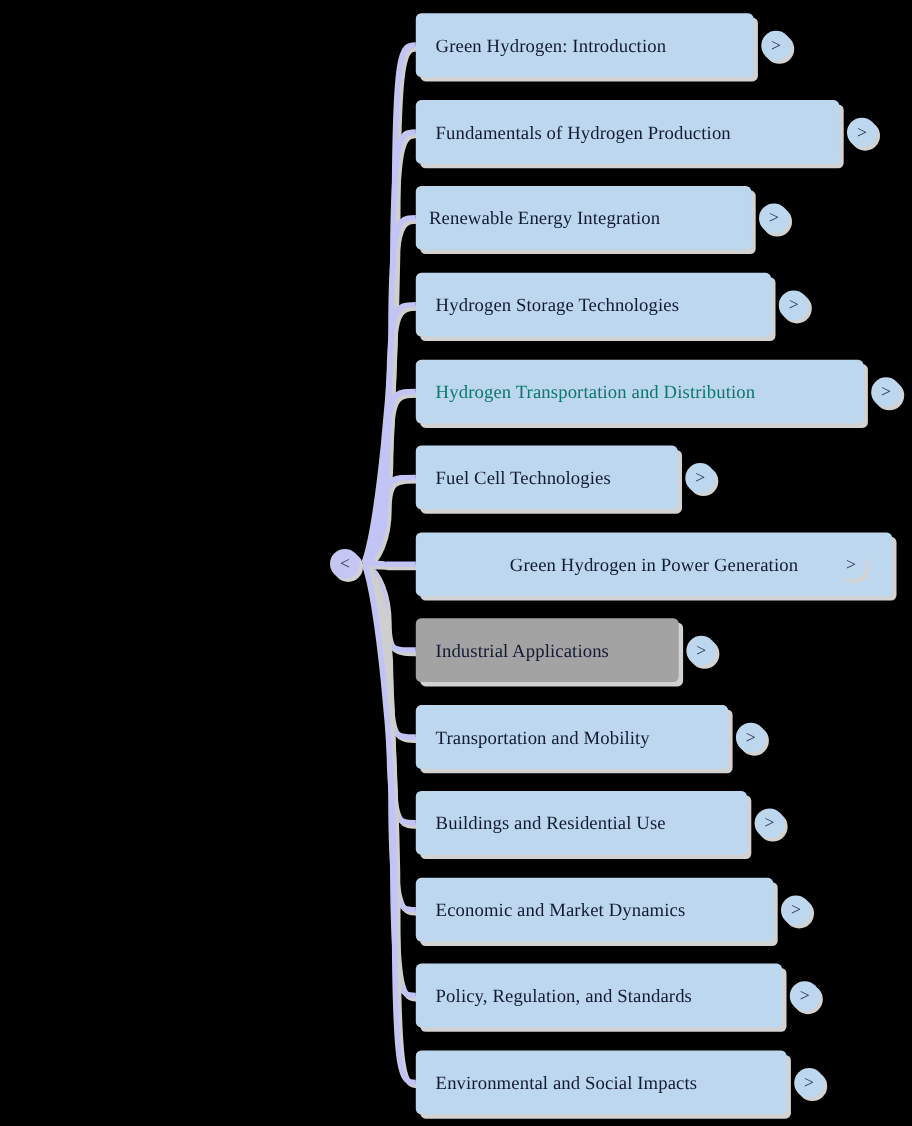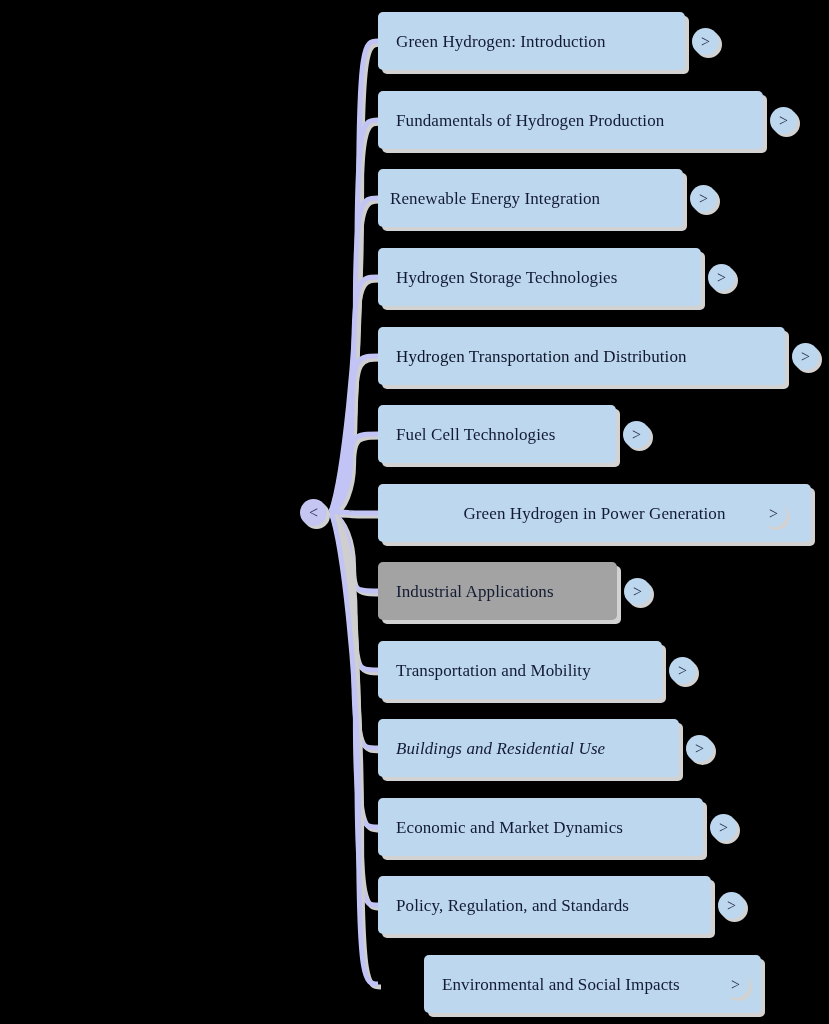--- a/index.html
+++ b/index.html
@@ -123,50 +123,50 @@
       <div class="badge branch-badge" style="left: 770px; top: 107px; background: rgb(189, 215, 239);">&gt;</div>
       <div class="node branch" style="left: 378px; top: 169px; width: 305px; height: 58px; background: rgb(189, 215, 239);">
         <span class="node-label" style="color: rgb(19, 27, 51); padding-left: 12px;">Renewable Energy Integration</span>
       </div>
       <div class="badge branch-badge" style="left: 690px; top: 185px; background: rgb(189, 215, 239);">&gt;</div>
       <div class="node branch" style="left: 378px; top: 248px; width: 323px; height: 58px; background: rgb(189, 215, 239);">
         <span class="node-label" style="color: rgb(19, 27, 51);">Hydrogen Storage Technologies</span>
       </div>
       <div class="badge branch-badge" style="left: 708px; top: 264px; background: rgb(189, 215, 239);">&gt;</div>
       <div class="node branch" style="left: 378px; top: 327px; width: 407px; height: 58px; background: rgb(189, 215, 239);">
-        <span class="node-label" style="color: #0f172a;">Hydrogen Transportation and Distribution</span>
+        <span class="node-label" style="color: #0f766e;">Hydrogen Transportation and Distribution</span>
       </div>
       <div class="badge branch-badge" style="left: 792px; top: 343px; background: rgb(189, 215, 239);">&gt;</div>
       <div class="node branch" style="left: 378px; top: 405px; width: 238px; height: 58px; background: rgb(189, 215, 239); text-align: right;">
         <span class="node-label" style="color: rgb(19, 27, 51);">Fuel Cell Technologies</span>
       </div>
       <div class="badge branch-badge" style="left: 623px; top: 421px; background: rgb(189, 215, 239);">&gt;</div>
       <div class="node branch" style="left: 378px; top: 484px; width: 433px; height: 58px; background: rgb(189, 215, 239); justify-content: center;">
         <span class="node-label" style="color: rgb(19, 27, 51);">Green Hydrogen in Power Generation</span>
       </div>
       <div class="badge branch-badge" style="left: 760px; top: 500px; background: rgb(189, 215, 239);">&gt;</div>
       <div class="node branch" style="left: 378px; top: 562px; width: 239px; height: 58px; background: #a3a3a3;">
         <span class="node-label" style="color: rgb(19, 27, 51);">Industrial Applications</span>
       </div>
       <div class="badge branch-badge" style="left: 624px; top: 578px; background: rgb(189, 215, 239);">&gt;</div>
       <div class="node branch" style="left: 378px; top: 641px; width: 284px; height: 58px; background: rgb(189, 215, 239);">
         <span class="node-label" style="color: rgb(19, 27, 51);">Transportation and Mobility</span>
       </div>
       <div class="badge branch-badge" style="left: 669px; top: 657px; background: rgb(189, 215, 239);">&gt;</div>
       <div class="node branch" style="left: 378px; top: 719px; width: 301px; height: 58px; background: rgb(189, 215, 239);">
-        <span class="node-label" style="color: rgb(19, 27, 51); font-style: italic;">Buildings and Residential Use</span>
+        <span class="node-label" style="color: rgb(19, 27, 51);">Buildings and Residential Use</span>
       </div>
       <div class="badge branch-badge" style="left: 686px; top: 735px; background: rgb(189, 215, 239);">&gt;</div>
       <div class="node branch" style="left: 378px; top: 798px; width: 325px; height: 58px; background: rgb(189, 215, 239);">
         <span class="node-label" style="color: rgb(19, 27, 51);">Economic and Market Dynamics</span>
       </div>
       <div class="badge branch-badge" style="left: 710px; top: 814px; background: rgb(189, 215, 239);">&gt;</div>
       <div class="node branch" style="left: 378px; top: 876px; width: 333px; height: 58px; background: rgb(189, 215, 239);">
         <span class="node-label" style="color: rgb(19, 27, 51);">Policy, Regulation, and Standards</span>
       </div>
       <div class="badge branch-badge" style="left: 718px; top: 892px; background: rgb(189, 215, 239);">&gt;</div>
-      <div class="node branch" style="left: 378px; top: 955px; width: 337px; height: 58px; background: rgb(189, 215, 239); margin-left: 46px;">
+      <div class="node branch" style="left: 378px; top: 955px; width: 337px; height: 58px; background: rgb(189, 215, 239);">
         <span class="node-label" style="color: rgb(19, 27, 51);">Environmental and Social Impacts</span>
       </div>
       <div class="badge branch-badge" style="left: 722px; top: 971px; background: rgb(189, 215, 239);">&gt;</div>
     </div>
 
 </div>
 
 </body></html>

